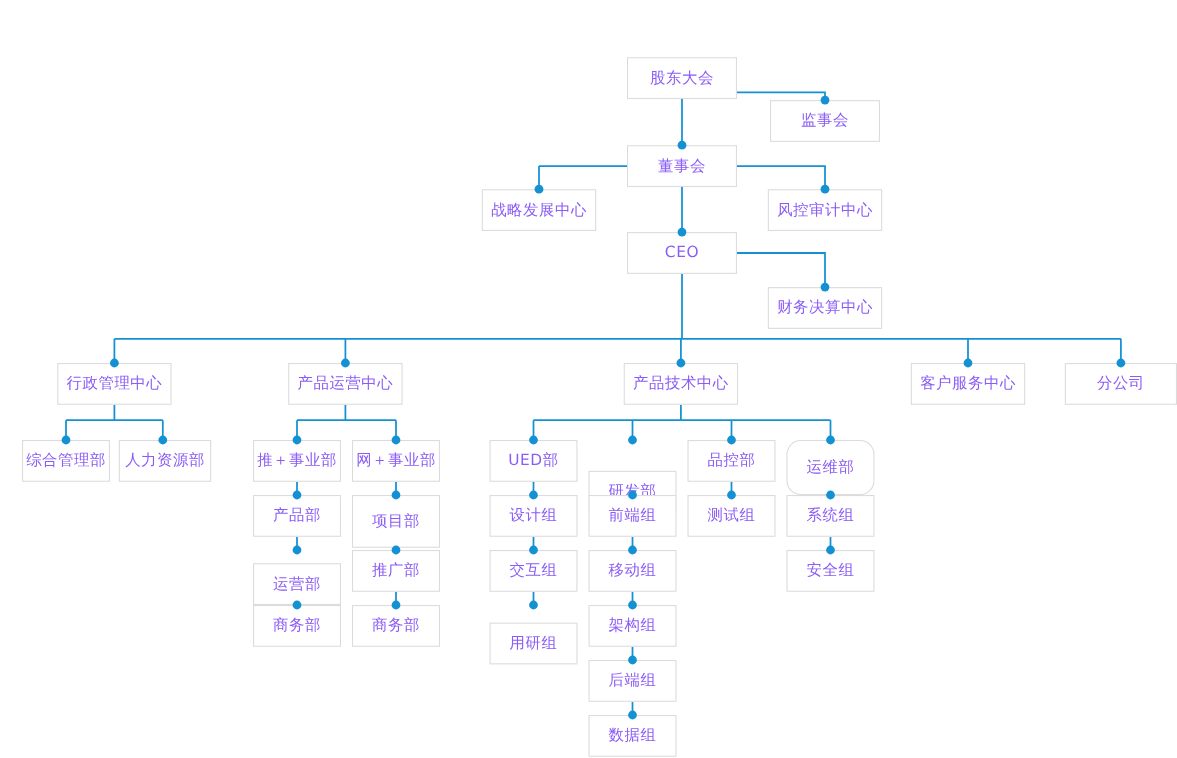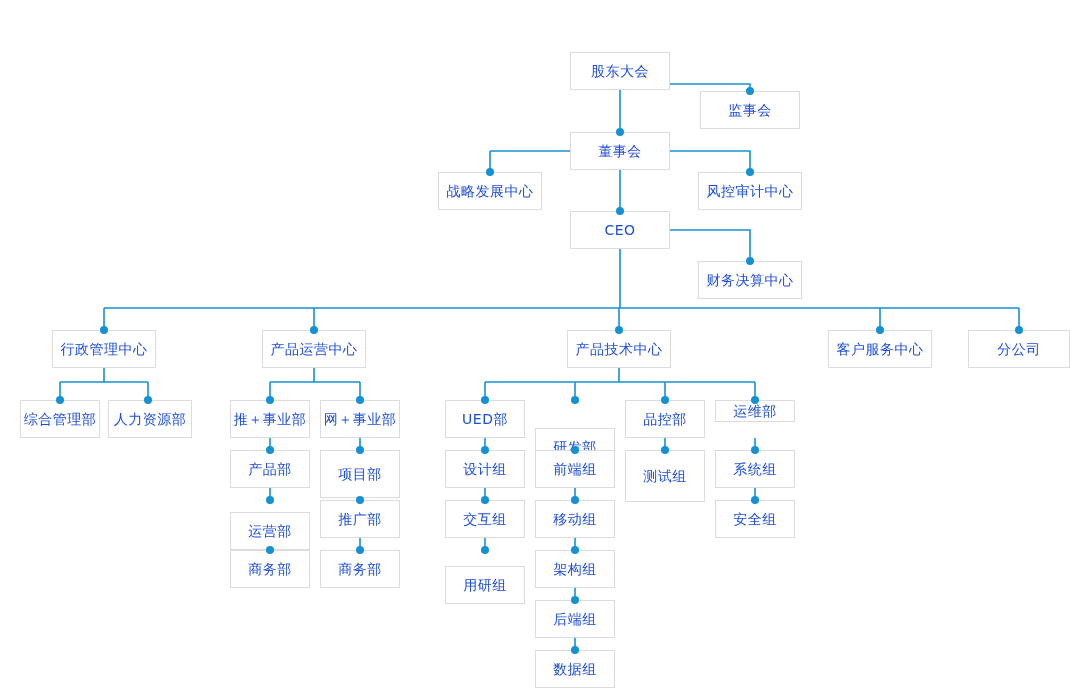--- a/index.html
+++ b/index.html
@@ -24,21 +24,21 @@
     pointer-events: none;
   }
   .node {
     position: absolute;
     box-sizing: border-box;
     border: 1px solid #dcdcdc;
     background: #ffffff;
     display: flex;
     align-items: center;
     justify-content: center;
-    color: #1d4ed8;
+    color: #8b5cf6;
     font-size: 14px;
     line-height: 1;
     letter-spacing: 0.5px;
     white-space: nowrap;
     z-index: 2;
   }
   .node-label {
     display: block;
   }
   .dot {
@@ -170,30 +170,30 @@
       </div>
       <div class="node" style="left: 445px; top: 400px; width: 80px; height: 38px;">
         <span class="node-label">UED部</span>
       </div>
       <div class="node" style="left: 535px; top: 400px; width: 80px; height: 38px; margin-top: 28px;">
         <span class="node-label">研发部</span>
       </div>
       <div class="node" style="left: 625px; top: 400px; width: 80px; height: 38px;">
         <span class="node-label">品控部</span>
       </div>
-      <div class="node" style="left: 715px; top: 400px; width: 80px; height: 22px;">
+      <div class="node" style="left: 715px; top: 400px; width: 80px; height: 50px; border-radius: 13px;">
         <span class="node-label">运维部</span>
       </div>
       <div class="node" style="left: 445px; top: 450px; width: 80px; height: 38px;">
         <span class="node-label">设计组</span>
       </div>
       <div class="node" style="left: 535px; top: 450px; width: 80px; height: 38px;">
         <span class="node-label">前端组</span>
       </div>
-      <div class="node" style="left: 625px; top: 450px; width: 80px; height: 52px;">
+      <div class="node" style="left: 625px; top: 450px; width: 80px; height: 38px;">
         <span class="node-label">测试组</span>
       </div>
       <div class="node" style="left: 715px; top: 450px; width: 80px; height: 38px;">
         <span class="node-label">系统组</span>
       </div>
       <div class="node" style="left: 445px; top: 500px; width: 80px; height: 38px;">
         <span class="node-label">交互组</span>
       </div>
       <div class="node" style="left: 535px; top: 500px; width: 80px; height: 38px;">
         <span class="node-label">移动组</span>

